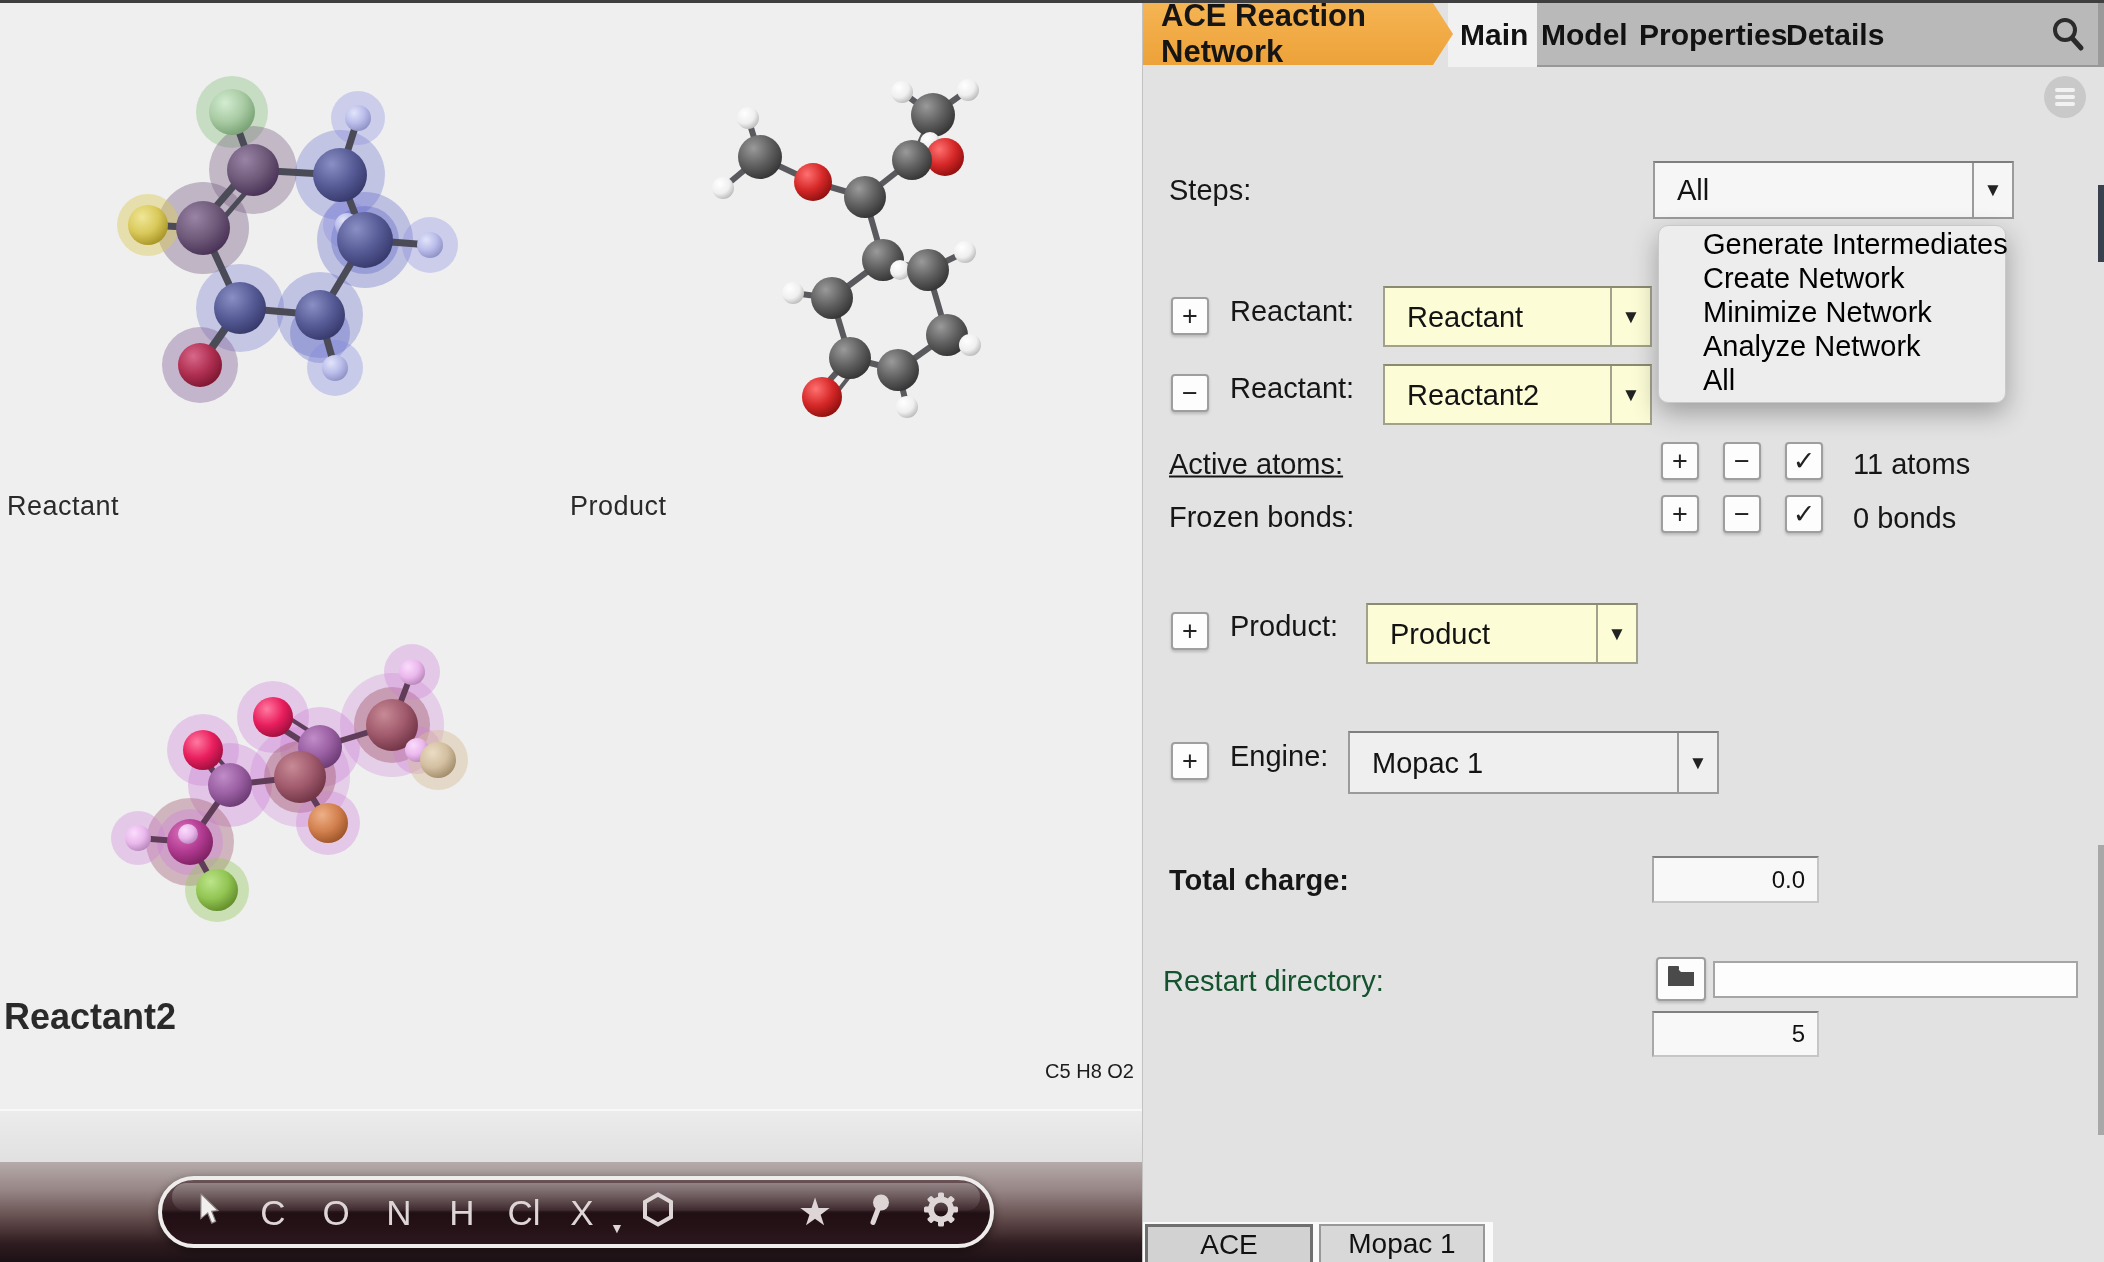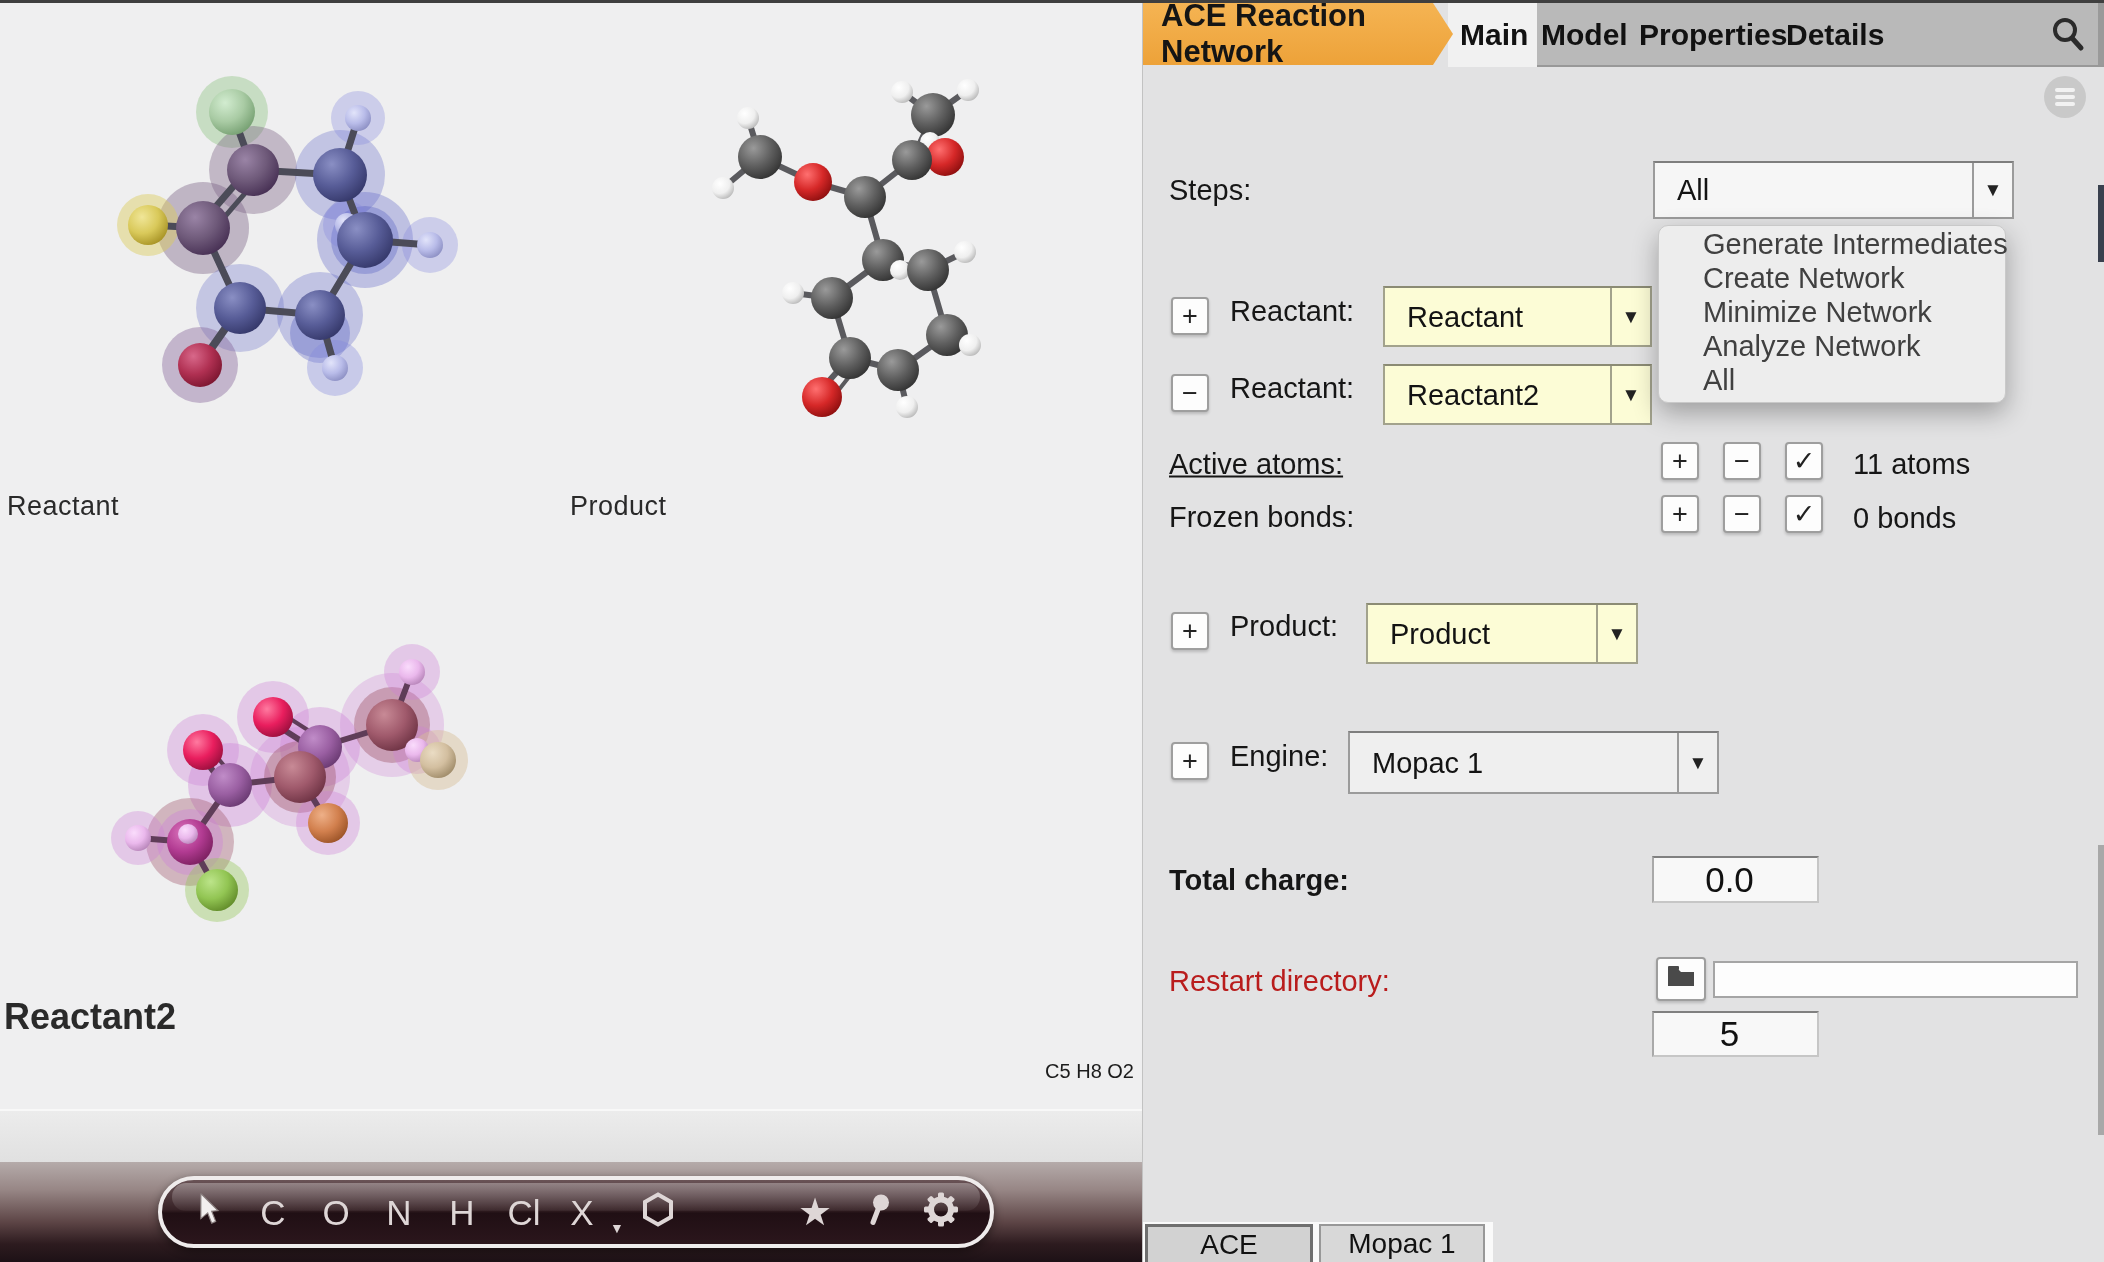--- a/index.html
+++ b/index.html
@@ -55,27 +55,27 @@
   .plabel{position:absolute;transform:translateY(-50%);font-size:29px;color:#161616;white-space:nowrap;}
   .combo{position:absolute;box-sizing:border-box;border:2px solid #9b9b9b;border-top-color:#7e7e7e;background:#f6f6f6;}
   .combo .ctext{position:absolute;left:22px;top:50%;transform:translateY(-50%);font-size:29px;color:#131313;white-space:nowrap;}
   .combo .carrow{position:absolute;top:0;bottom:0;right:0;width:38px;border-left:2px solid #9b9b9b;display:flex;align-items:center;justify-content:center;font-size:19px;color:#222;}
   .combo.yellow{background:#fcfcd6;border-color:#a2a28c;border-top-color:#8b8b74;}
   .combo.yellow .carrow{border-left-color:#a2a28c;background:#fcfcd6;}
   .combo.gray{background:#efefef;}
   .sqbtn{position:absolute;width:38px;height:38px;box-sizing:border-box;background:#fdfdfd;border:2px solid #9e9e9e;border-radius:4px;
      box-shadow:0 2px 3px rgba(0,0,0,.18);display:flex;align-items:center;justify-content:center;font-size:27px;color:#222;}
   .numfield{position:absolute;box-sizing:border-box;background:#f8f8f8;border:2px solid #c6c6c6;border-top-color:#808080;border-left-color:#a9a9a9;
-     display:flex;align-items:center;justify-content:center;padding-right:12px;font-size:35px;color:#111;}
+     display:flex;align-items:center;justify-content:flex-end;padding-right:12px;font-size:24px;color:#111;}
   .txtfield{position:absolute;box-sizing:border-box;background:#fdfdfd;border:2px solid #a5a5a5;}
 
   
   #steps-menu{position:absolute;left:515px;top:225px;width:346px;height:176px;background:#ededed;border:1px solid #c9c9c9;border-radius:10px;
      box-shadow:0 10px 26px rgba(0,0,0,.30);z-index:40;}
-  .menu-item{position:absolute;left:44px;transform:translateY(-50%);font-size:29px;color:#404040;white-space:nowrap;}
+  .menu-item{position:absolute;left:44px;transform:translateY(-50%);font-size:29px;color:#000000;white-space:nowrap;}
 
   
   #btab-underlay{position:absolute;left:0;top:1222px;width:350px;height:40px;background:#fafafa;}
   .btab{position:absolute;top:1224px;height:38px;box-sizing:border-box;display:flex;align-items:center;justify-content:center;font-size:28px;color:#111;}
   #btab-ace{left:2px;width:168px;background:#d2d2d2;border:3px solid #6f6f6f;border-bottom:none;}
   #btab-mopac{left:176px;width:166px;background:#d8d8d8;border:2px solid #989898;border-bottom:none;}
 
   
   .edge{position:absolute;left:955px;width:7px;}
 </style>
@@ -493,21 +493,21 @@
     <div class="combo gray" style="left:205px;top:731px;width:371px;height:63px;">
       <span class="ctext">Mopac 1</span>
       <span class="carrow">▼</span>
     </div>
 
     <span class="plabel" style="left:26px;top:880px;font-weight:bold;">Total charge:</span>
     <div class="numfield" style="left:509px;top:856px;width:167px;height:47px;">
       <span>0.0</span>
     </div>
 
-    <span class="plabel" style="left:26px;top:981px;color:#b91c1c;text-align:center;">Restart directory:</span>
+    <span class="plabel" style="left:20px;top:981px;color:#14532d;text-align:center;">Restart directory:</span>
     <div class="sqbtn" style="left:513px;top:957px;width:50px;height:44px;">
       <span>
         <svg width="30" height="24" viewBox="0 0 30 24">
             <path d="M2 5 h10 l3 3 h13 v14 h-26 z" fill="#4a4a4a"></path>
             <rect x="2" y="2" width="11" height="4" rx="1" fill="#4a4a4a"></rect>
           </svg>
       </span>
     </div>
     <div class="txtfield" style="left:570px;top:961px;width:365px;height:37px;"></div>
 

